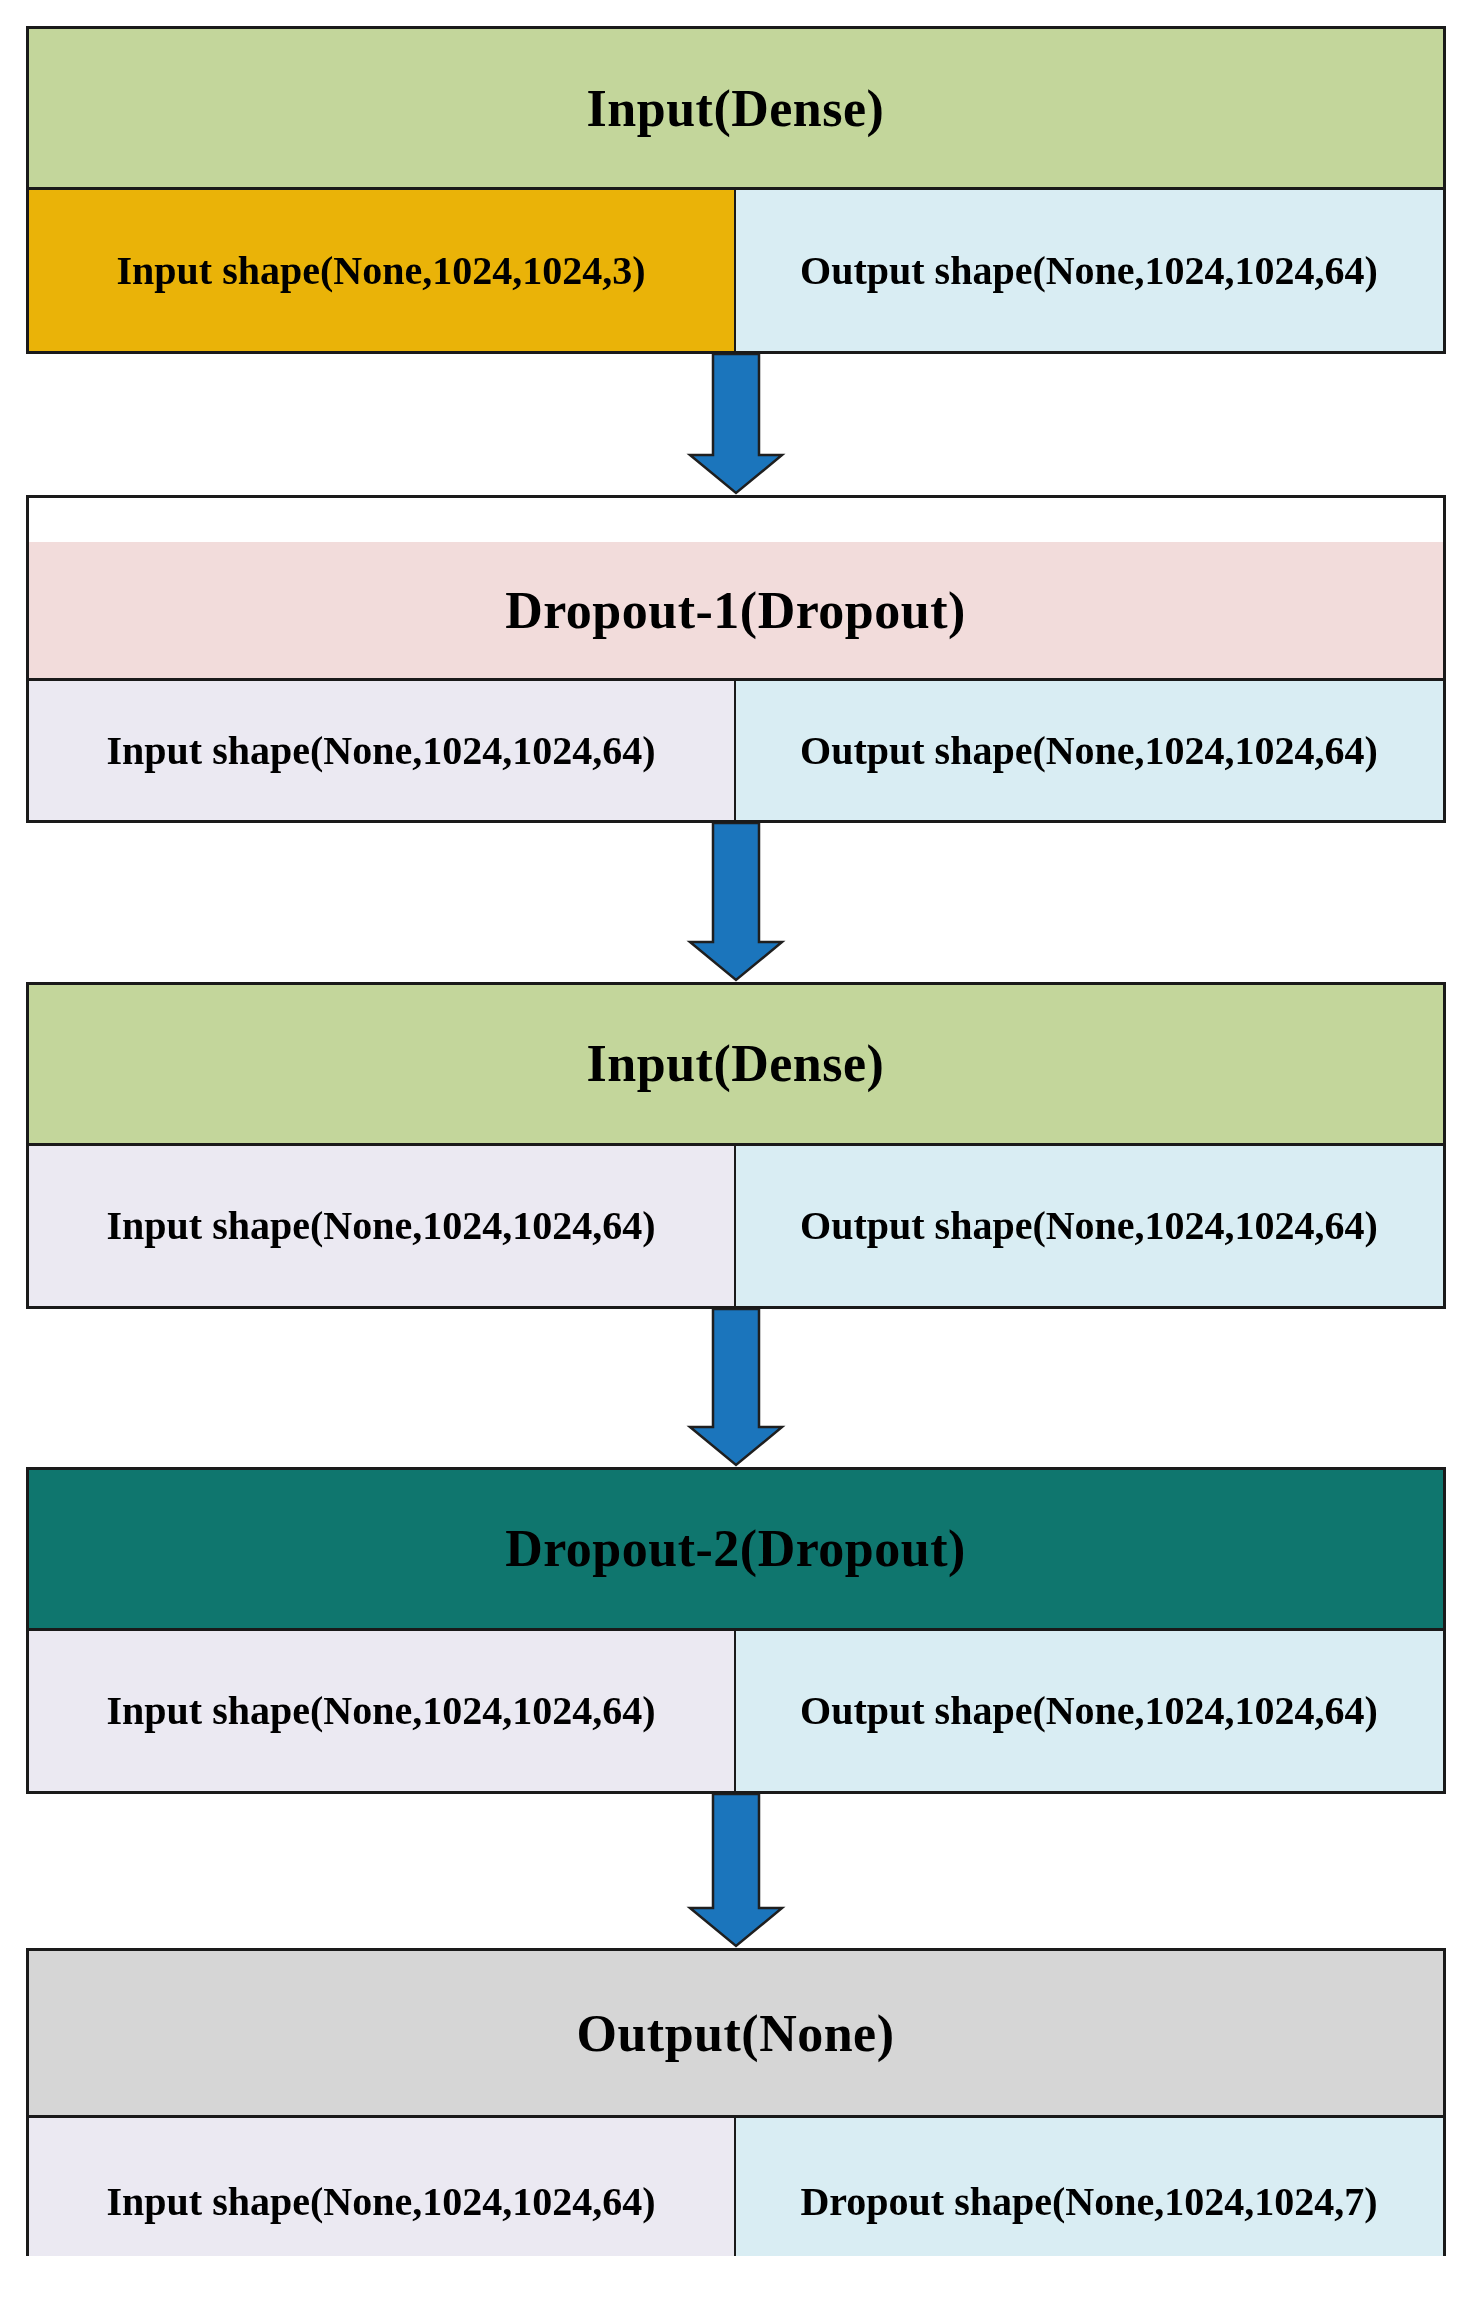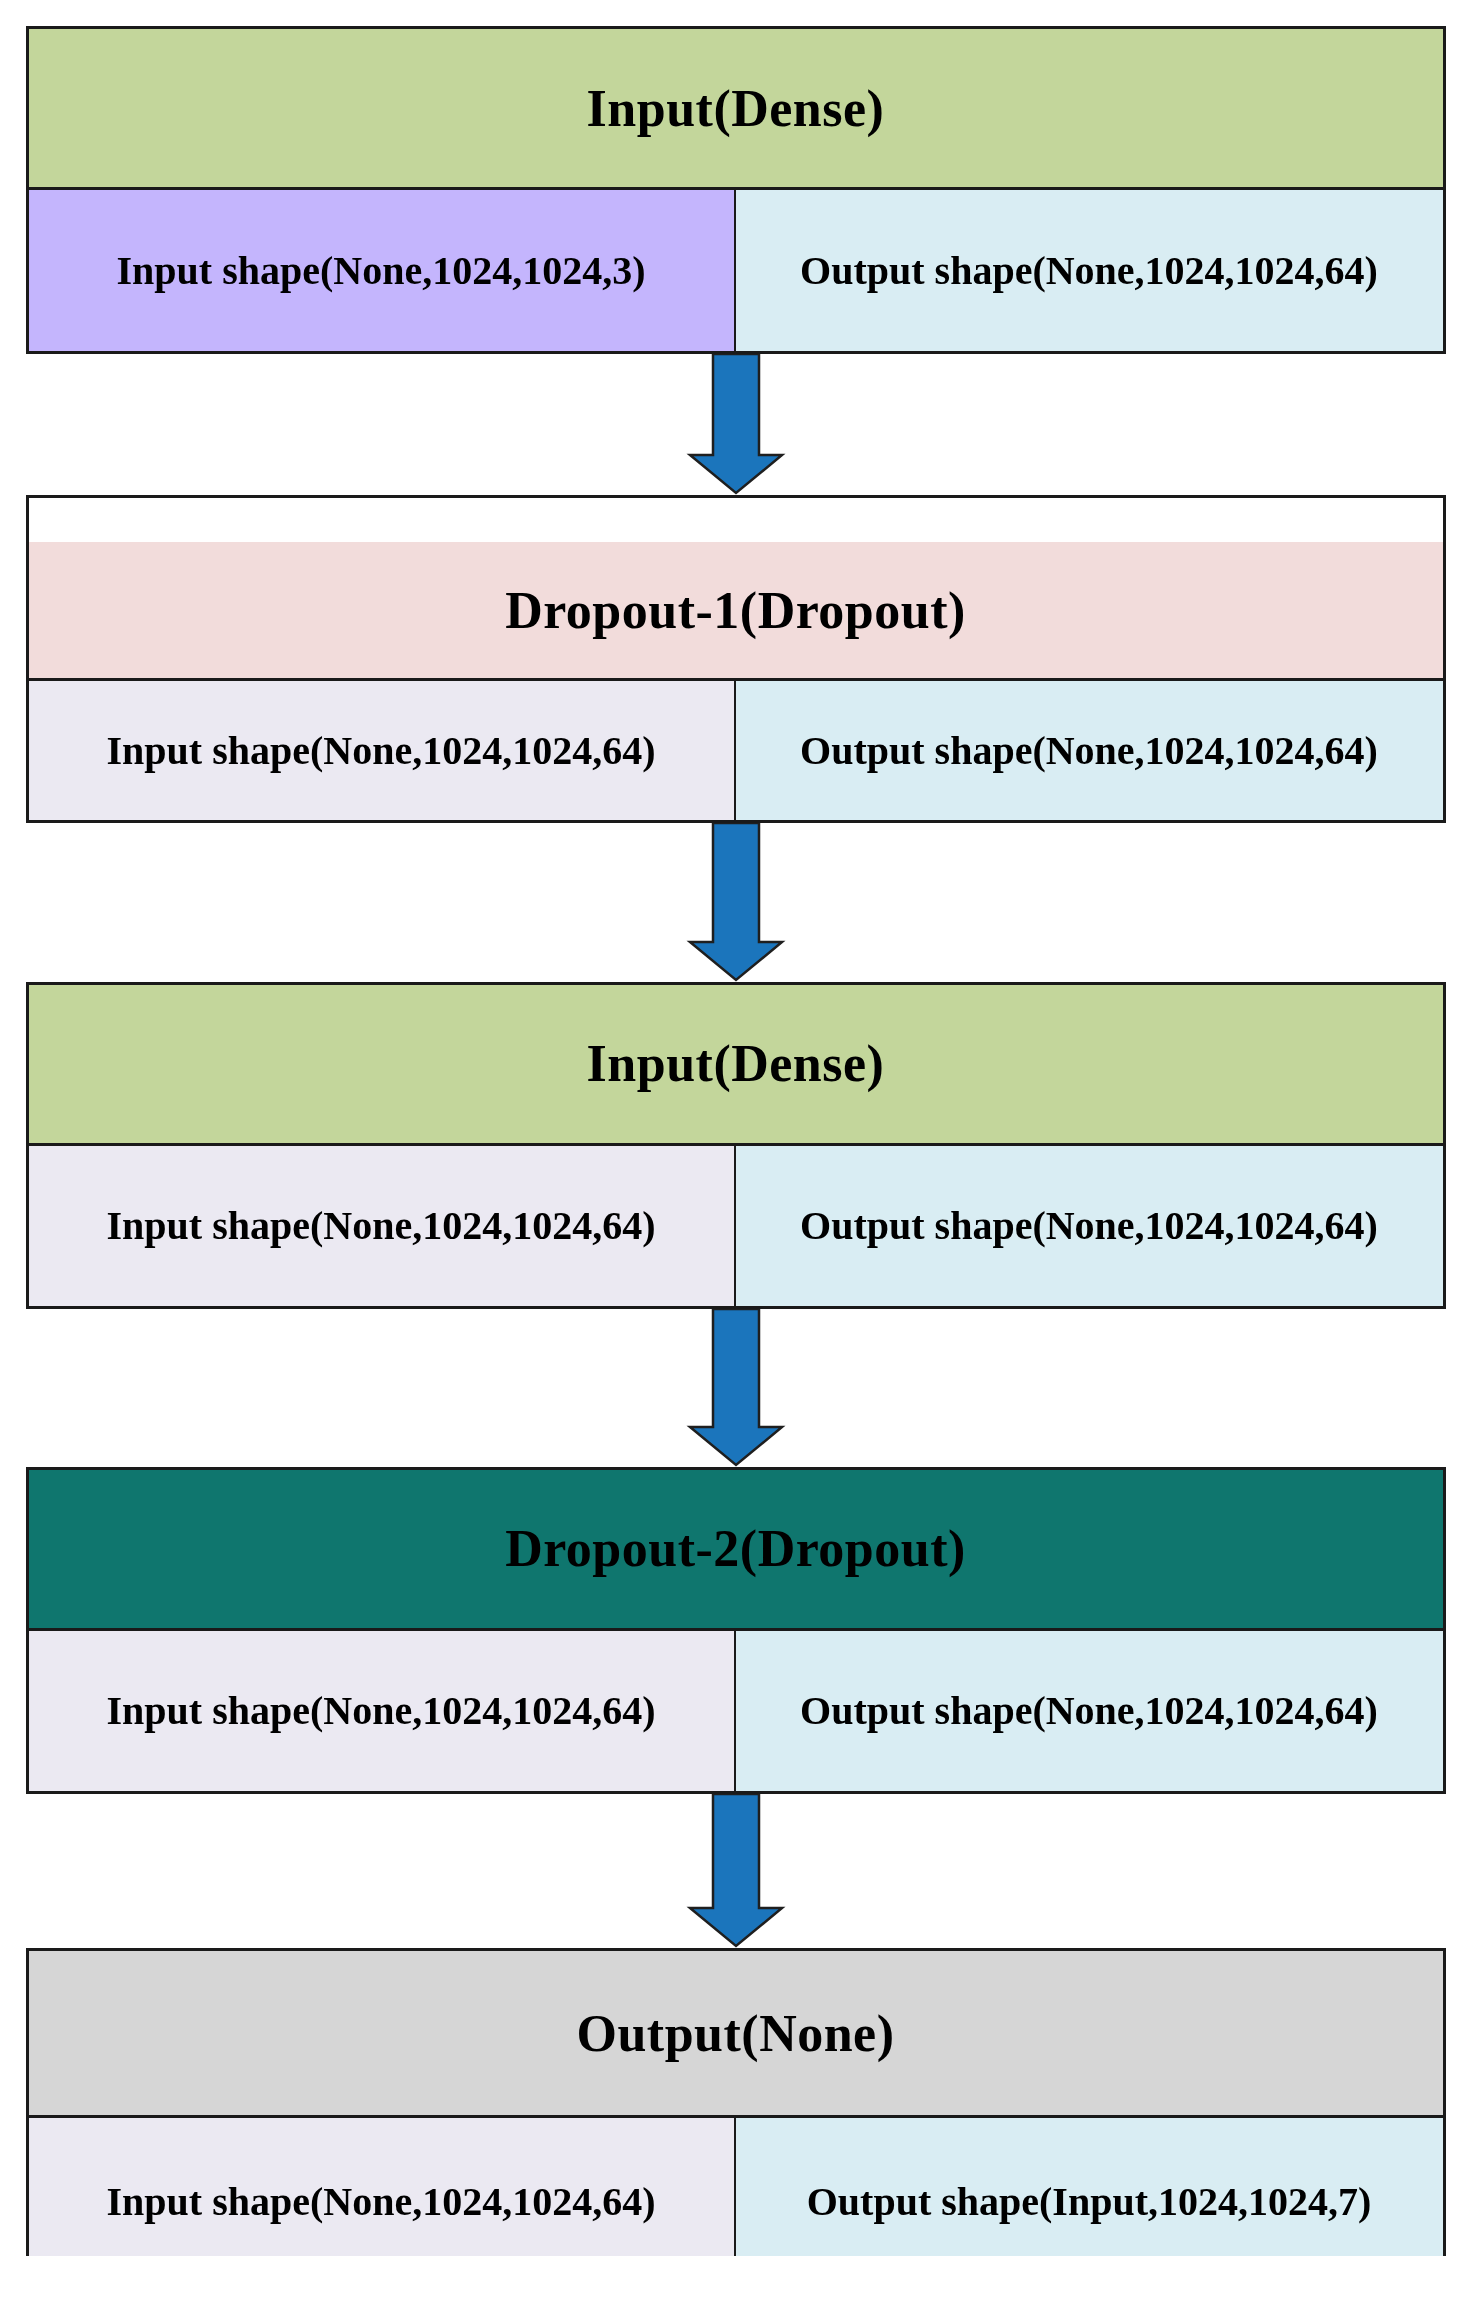--- a/index.html
+++ b/index.html
@@ -61,21 +61,21 @@
 </head>
 <body>
 
 <div class="canvas">
 
   <div class="block h328">
     <div class="block-header" style="background-color: rgb(195, 214, 155);">
       <span class="header-label">Input(Dense)</span>
     </div>
     <div class="block-cells">
-      <div class="cell cell-input" style="background-color: #c4b5fd;">
+      <div class="cell cell-input" style="background-color: #eab308;">
         <span class="cell-label">Input shape(None,1024,1024,3)</span>
       </div>
       <div class="cell cell-output" style="background-color: rgb(217, 237, 243);">
         <span class="cell-label">Output shape(None,1024,1024,64)</span>
       </div>
     </div>
   </div>
 
   <div class="arrow-gap" style="height:141px">
     <svg width="100" height="141" viewBox="0 0 100 141" aria-hidden="true">
@@ -145,18 +145,18 @@
 
   <div class="block h340">
     <div class="block-header" style="background-color: rgb(214, 214, 214);">
       <span class="header-label">Output(None)</span>
     </div>
     <div class="block-cells">
       <div class="cell cell-input" style="background-color: rgb(235, 233, 242);">
         <span class="cell-label">Input shape(None,1024,1024,64)</span>
       </div>
       <div class="cell cell-output" style="background-color: rgb(217, 237, 243);">
-        <span class="cell-label">Output shape(Input,1024,1024,7)</span>
+        <span class="cell-label">Dropout shape(None,1024,1024,7)</span>
       </div>
     </div>
   </div>
 
 </div>
 
 </body></html>

